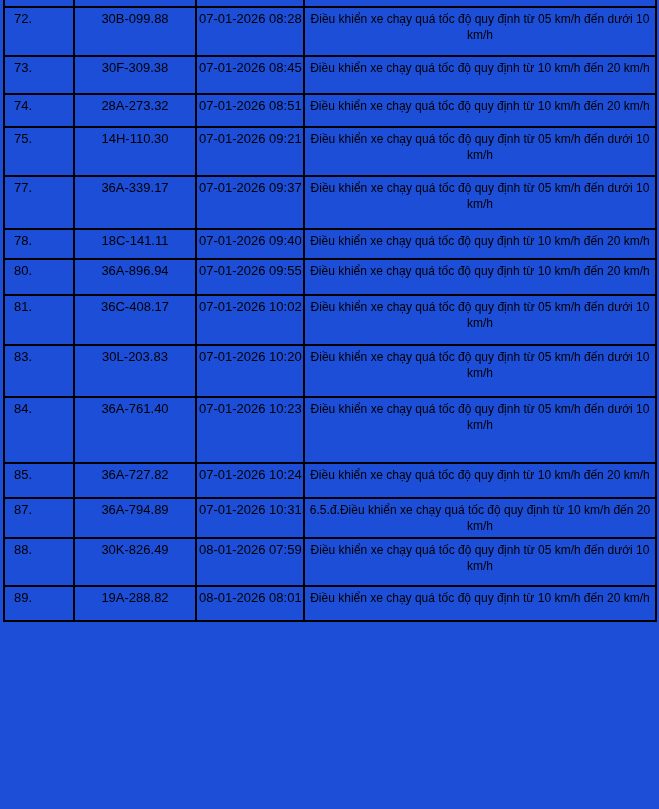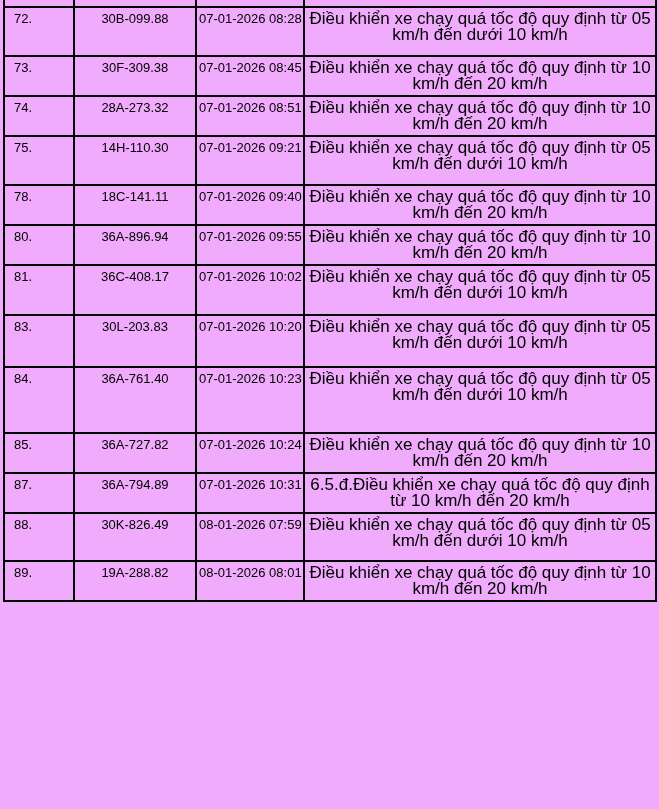--- a/index.html
+++ b/index.html
@@ -1,21 +1,21 @@
 <!DOCTYPE html>
 <html><head>
 <meta charset="utf-8">
 <style>
   html, body { margin: 0; padding: 0; background: #ffffff; }
   .viewport {
     position: relative;
     width: 659px;
     height: 809px;
     overflow: hidden;
-    background: #f0abfc;
+    background: #1d4ed8;
   }
   table.violations {
     border-collapse: collapse;
     table-layout: fixed;
     width: 652px;
     margin: -2px 0 0 3px;
     font-family: "Liberation Sans", sans-serif;
     font-size: 13px;
     color: #000000;
   }
@@ -23,21 +23,21 @@
     border: 2px solid #000000;
     vertical-align: top;
     padding: 3px 2px;
     line-height: 16px;
     overflow: hidden;
   }
   tr.partial td { border-top: none; }
   td.no    { text-align: left; padding-left: 9px; }
   td.plate { text-align: center; white-space: nowrap; margin-left: 43px; }
   td.dt    { text-align: center; white-space: nowrap; }
-  td.vio   { text-align: center; font-size: 17px; padding-left: 1px; padding-right: 1px; }
+  td.vio   { text-align: center; font-size: 12px; padding-left: 1px; padding-right: 1px; }
 </style>
 </head>
 <body>
 
 <div class="viewport">
   <table class="violations">
     <colgroup>
       <col style="width:70px">
       <col style="width:122px">
       <col style="width:108px">
@@ -65,20 +65,26 @@
       <tr style="height:33px">
         <td class="no">74.</td>
         <td class="plate">28A-273.32</td>
         <td class="dt">07-01-2026 08:51</td>
         <td class="vio">Điều khiển xe chạy quá tốc độ quy định từ 10 km/h đến 20 km/h</td>
       </tr>
       <tr style="height:49px">
         <td class="no">75.</td>
         <td class="plate">14H-110.30</td>
         <td class="dt">07-01-2026 09:21</td>
+        <td class="vio">Điều khiển xe chạy quá tốc độ quy định từ 05 km/h đến dưới 10 km/h</td>
+      </tr>
+      <tr style="height:53px">
+        <td class="no">77.</td>
+        <td class="plate">36A-339.17</td>
+        <td class="dt">07-01-2026 09:37</td>
         <td class="vio">Điều khiển xe chạy quá tốc độ quy định từ 05 km/h đến dưới 10 km/h</td>
       </tr>
       <tr style="height:30px">
         <td class="no">78.</td>
         <td class="plate">18C-141.11</td>
         <td class="dt">07-01-2026 09:40</td>
         <td class="vio">Điều khiển xe chạy quá tốc độ quy định từ 10 km/h đến 20 km/h</td>
       </tr>
       <tr style="height:36px">
         <td class="no">80.</td>

